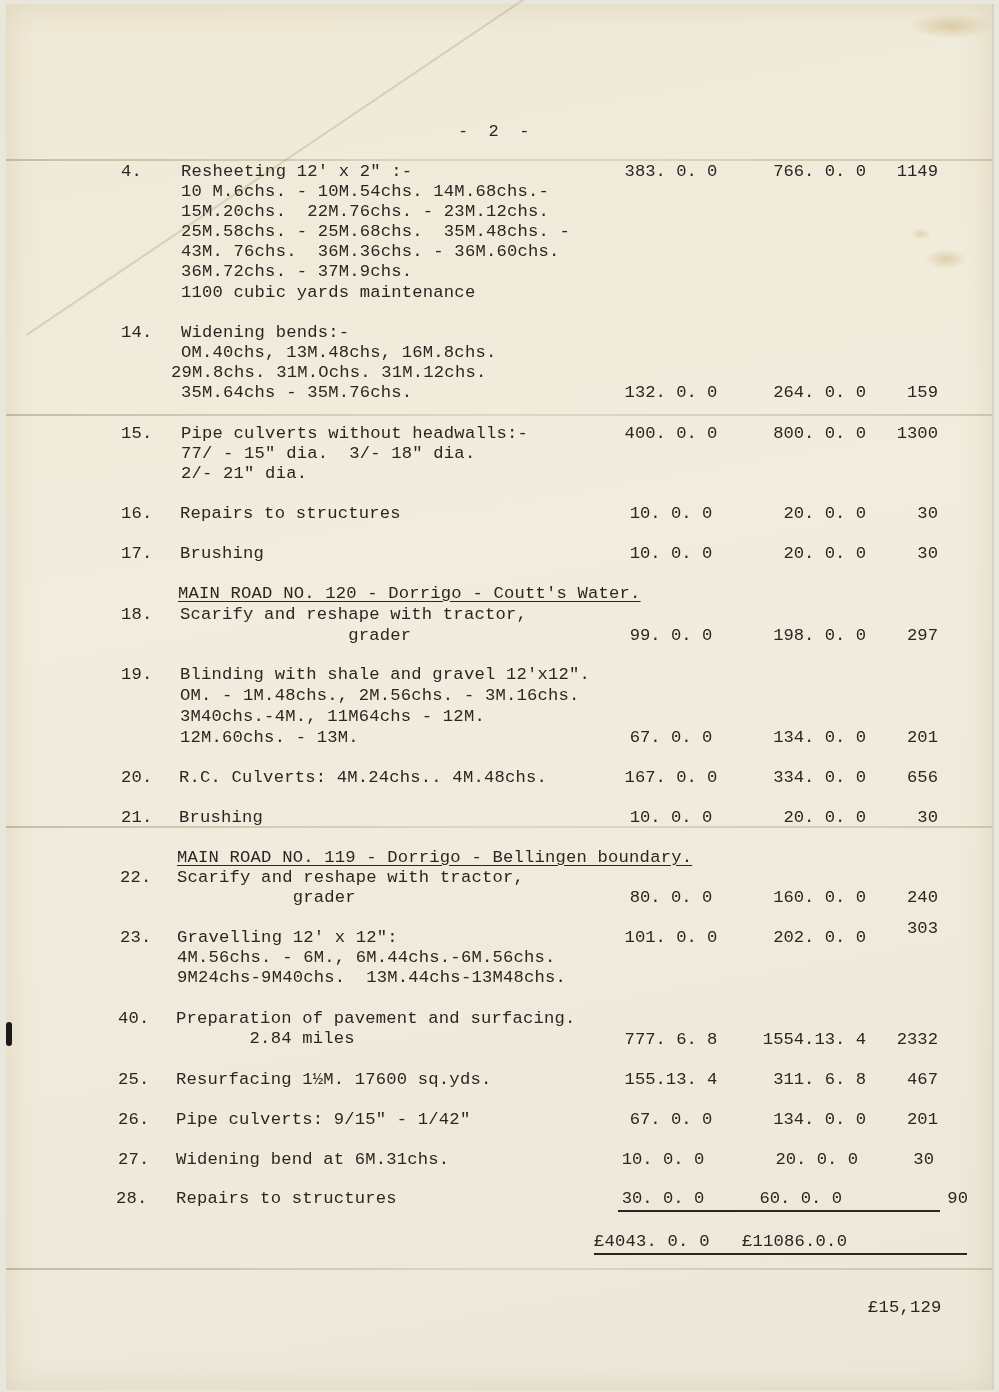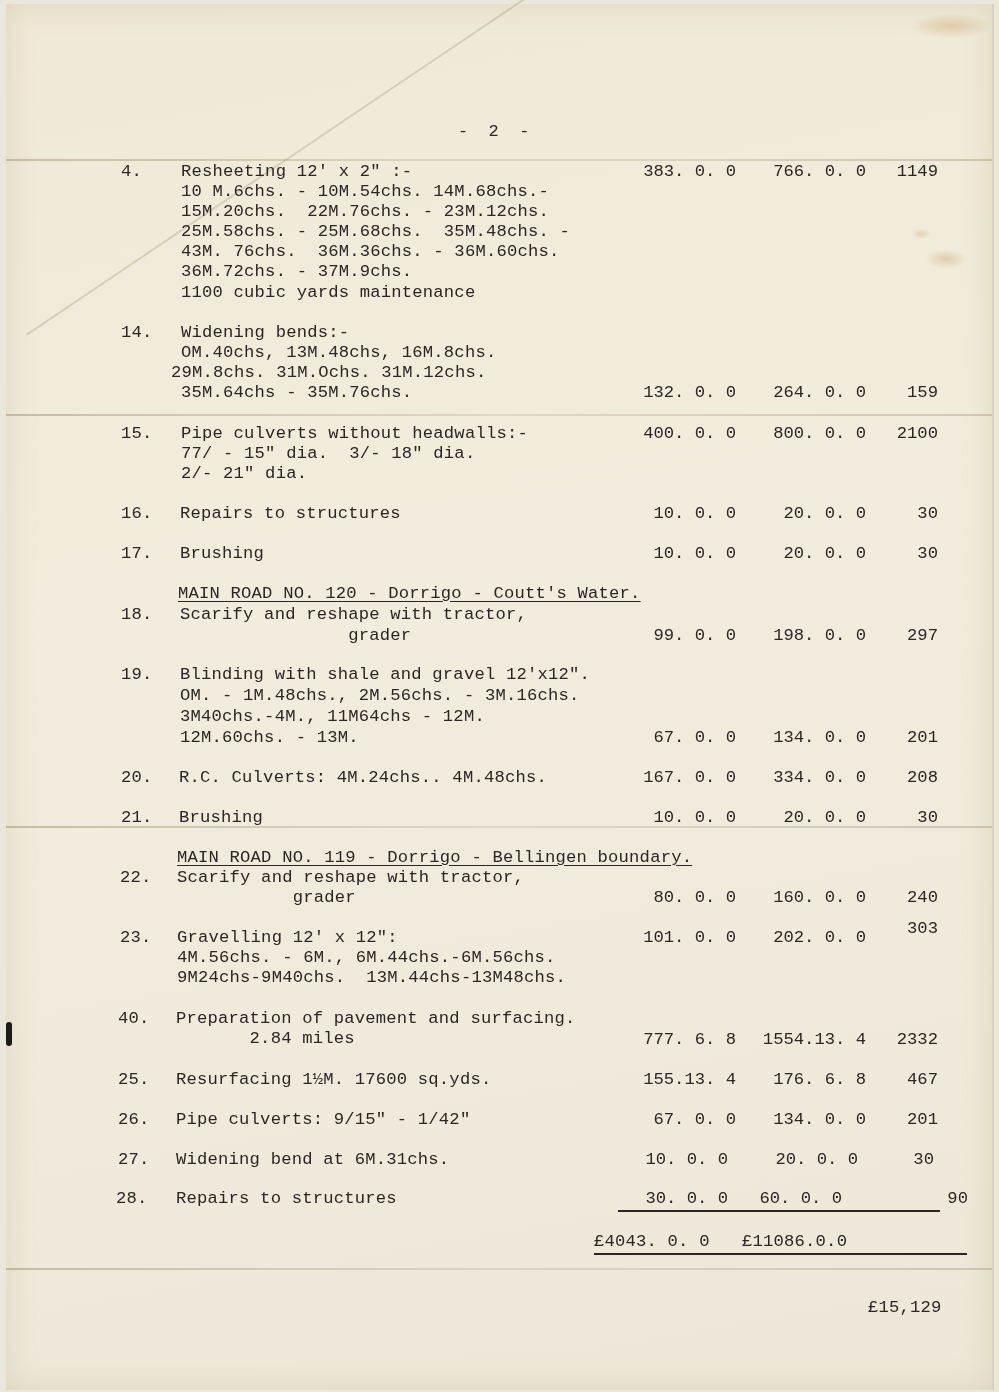--- a/index.html
+++ b/index.html
@@ -25,21 +25,21 @@
   .diag-fold {
     position: absolute; left: 20px; top: 0; width: 700px; height: 2px;
     background: rgba(160,145,110,0.3);
     transform-origin: 0 0; transform: translate(0px, 330px) rotate(-34deg);
   }
   .txt {
     position: absolute; color: #2a2723; font-size: 17.2px; line-height: 20px;
     white-space: pre; letter-spacing: 0.2px;
   }
   .num { position: absolute; color: #2a2723; font-size: 17.2px; line-height: 20px; white-space: pre; text-align: right; }
-  .c1 { width: 130px; left: 606px; }
+  .c1 { width: 130px; left: 606px; text-align: center; }
   .c2 { width: 130px; left: 736px; }
   .c3 { width: 80px; left: 858px; }
   .u { text-decoration: underline; text-underline-offset: 3px; }
   .rule { position: absolute; height: 2px; background: #2a2723; }
   .pageno { position: absolute; left: 458px; top: 122px; color: #2a2723; font-size: 17px; white-space: pre; }
   .ink-mark { position: absolute; left: 6px; top: 1022px; width: 6px; height: 24px; background: #1b1a18; border-radius: 3px; }
 </style>
 </head>
 <body>
 
@@ -74,21 +74,21 @@
 <div class="num c1" style="top:383px">132. 0. 0</div>
 <div class="num c2" style="top:383px">264. 0. 0</div>
 <div class="num c3" style="top:383px">159</div>
 
 <div class="txt" style="left:121px;top:424px">15.</div>
 <div class="txt" style="left:181px;top:424px">Pipe culverts without headwalls:-</div>
 <div class="txt" style="left:181px;top:444px">77/ - 15" dia.  3/- 18" dia.</div>
 <div class="txt" style="left:181px;top:464px">2/- 21" dia.</div>
 <div class="num c1" style="top:424px">400. 0. 0</div>
 <div class="num c2" style="top:424px">800. 0. 0</div>
-<div class="num c3" style="top:424px">2100</div>
+<div class="num c3" style="top:424px">1300</div>
 
 <div class="txt" style="left:121px;top:504px">16.</div>
 <div class="txt" style="left:180px;top:504px">Repairs to structures</div>
 <div class="num c1" style="top:504px">10. 0. 0</div>
 <div class="num c2" style="top:504px">20. 0. 0</div>
 <div class="num c3" style="top:504px">30</div>
 
 <div class="txt" style="left:121px;top:544px">17.</div>
 <div class="txt" style="left:180px;top:544px">Brushing</div>
 <div class="num c1" style="top:544px">10. 0. 0</div>
@@ -110,21 +110,21 @@
 <div class="txt" style="left:180px;top:707px">3M40chs.-4M., 11M64chs - 12M.</div>
 <div class="txt" style="left:180px;top:728px">12M.60chs. - 13M.</div>
 <div class="num c1" style="top:728px">67. 0. 0</div>
 <div class="num c2" style="top:728px">134. 0. 0</div>
 <div class="num c3" style="top:728px">201</div>
 
 <div class="txt" style="left:121px;top:768px">20.</div>
 <div class="txt" style="left:179px;top:768px">R.C. Culverts: 4M.24chs.. 4M.48chs.</div>
 <div class="num c1" style="top:768px">167. 0. 0</div>
 <div class="num c2" style="top:768px">334. 0. 0</div>
-<div class="num c3" style="top:768px">208</div>
+<div class="num c3" style="top:768px">656</div>
 
 <div class="txt" style="left:121px;top:808px">21.</div>
 <div class="txt" style="left:179px;top:808px">Brushing</div>
 <div class="num c1" style="top:808px">10. 0. 0</div>
 <div class="num c2" style="top:808px">20. 0. 0</div>
 <div class="num c3" style="top:808px">30</div>
 
 <div class="txt u" style="left:177px;top:848px">MAIN ROAD NO. 119 - Dorrigo - Bellingen boundary.</div>
 
 <div class="txt" style="left:120px;top:868px">22.</div>
@@ -145,21 +145,21 @@
 <div class="txt" style="left:118px;top:1009px">40.</div>
 <div class="txt" style="left:176px;top:1009px">Preparation of pavement and surfacing.</div>
 <div class="txt" style="left:176px;top:1029px">       2.84 miles</div>
 <div class="num c1" style="top:1030px">777. 6. 8</div>
 <div class="num c2" style="top:1030px">1554.13. 4</div>
 <div class="num c3" style="top:1030px">2332</div>
 
 <div class="txt" style="left:118px;top:1070px">25.</div>
 <div class="txt" style="left:176px;top:1070px">Resurfacing 1½M. 17600 sq.yds.</div>
 <div class="num c1" style="top:1070px">155.13. 4</div>
-<div class="num c2" style="top:1070px">176. 6. 8</div>
+<div class="num c2" style="top:1070px">311. 6. 8</div>
 <div class="num c3" style="top:1070px">467</div>
 
 <div class="txt" style="left:118px;top:1110px">26.</div>
 <div class="txt" style="left:176px;top:1110px">Pipe culverts: 9/15" - 1/42"</div>
 <div class="num c1" style="top:1110px">67. 0. 0</div>
 <div class="num c2" style="top:1110px">134. 0. 0</div>
 <div class="num c3" style="top:1110px">201</div>
 
 <div class="txt" style="left:118px;top:1150px">27.</div>
 <div class="txt" style="left:176px;top:1150px">Widening bend at 6M.31chs.</div>

